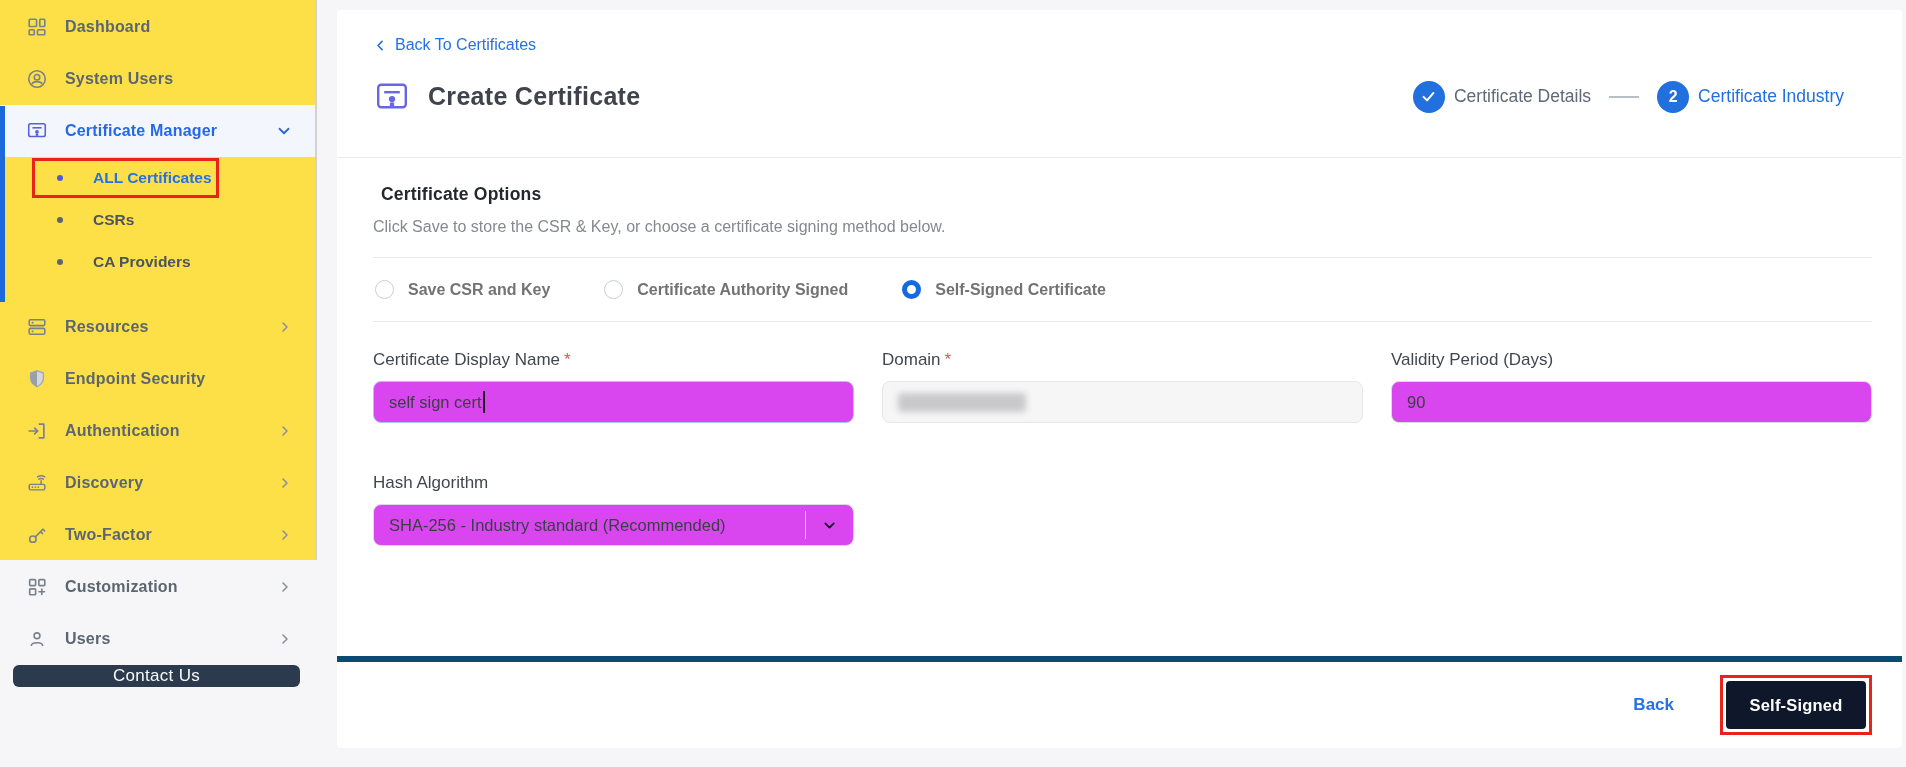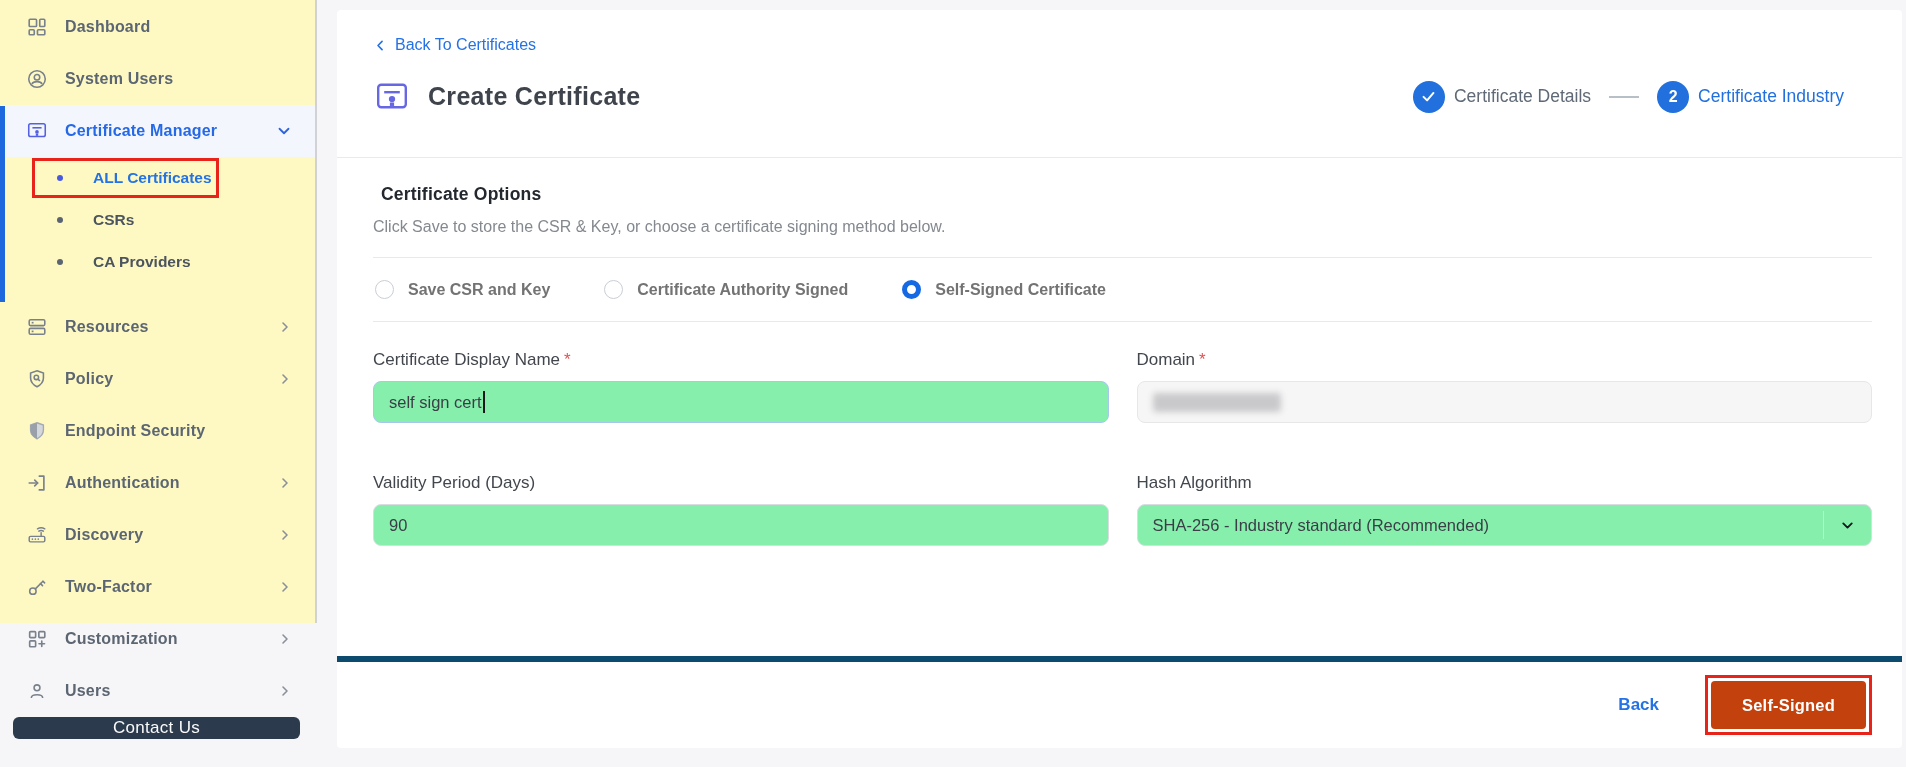--- a/index.html
+++ b/index.html
@@ -1,21 +1,21 @@
 <!DOCTYPE html>
 <html><head>
 <meta charset="utf-8">
 <style>
   * { box-sizing: border-box; }
   html,body { margin:0; padding:0; }
   body { font-family:"Liberation Sans", sans-serif; }
   .app { width:1906px; height:767px; background:#f6f6f8; display:flex; overflow:hidden; position:relative; }
 
   
-  .sidebar { width:317px; min-width:317px; height:623px; background:#fef9c3; border-right:2px solid #d2d2d6; position:relative; display:flex; flex-direction:column; }
+  .sidebar { width:317px; min-width:317px; height:560px; background:#fde047; border-right:2px solid #d2d2d6; position:relative; display:flex; flex-direction:column; }
   .active-bar { position:absolute; left:0; top:106px; width:5px; height:196px; background:#1e68de; }
   .nav { padding-top:1px; }
   .nav-item { height:52px; display:flex; align-items:center; padding:0 22px 0 26px; color:#5c6672; font-weight:700; font-size:16px; letter-spacing:.2px; cursor:pointer; }
   .nav-item .icon { width:22px; height:22px; margin-right:17px; display:flex; align-items:center; justify-content:center; flex:none; }
   .nav-item .chev { margin-left:auto; display:flex; }
   .nav-item.active { color:#2569e6; background:#f3f6fd; }
   .sub-item { height:42px; display:flex; align-items:center; padding-left:57px; color:#4c545e; font-weight:700; font-size:15.5px; cursor:pointer; }
   .bullet { width:6px; height:6px; border-radius:50%; background:#5b6470; margin-right:30px; flex:none; }
   .sub-item.active { color:#2472e4; padding-left:0; }
   .sub-item.active .bullet { background:#4a5ae0; }
@@ -41,37 +41,37 @@
 
   .card-body { flex:1; padding:26px 30px 0 36px; }
   .section-title { font-size:17.5px; font-weight:700; color:#23272e; margin:0 0 13px 8px; letter-spacing:.2px; }
   .section-subtitle { font-size:16px; color:#84898f; margin:0 0 21px 0; }
   .divider { border-top:1px solid #e9e9eb; }
   .radio-row { display:flex; align-items:center; gap:54px; padding:22px 2px; }
   .radio { display:flex; align-items:center; gap:14px; font-size:16px; font-weight:700; color:#737373; cursor:pointer; }
   .radio-ring { width:19px; height:19px; border-radius:50%; border:1.5px solid #c9ced6; background:#fff; flex:none; }
   .radio-ring.selected { border:5.5px solid #1569e3; width:19px; height:19px; }
 
-  .fields { display:grid; grid-template-columns:1fr 1fr; column-gap:28px; row-gap:50px; margin-top:28px; }
+  .fields { display:grid; grid-template-columns:1fr 1fr 1fr; column-gap:28px; row-gap:50px; margin-top:28px; }
   .field-label { font-size:17px; color:#42474e; margin-bottom:11px; }
   .req { color:#e05252; margin-left:4px; }
-  .tinput { height:42px; border:1px solid #d9dde2; border-radius:8px; display:flex; align-items:center; padding:0 15px; font-size:16.5px; color:#3a3f46; background:#86efac; }
+  .tinput { height:42px; border:1px solid #d9dde2; border-radius:8px; display:flex; align-items:center; padding:0 15px; font-size:16.5px; color:#3a3f46; background:#d946ef; }
   .tinput.focused { border-color:#a9c6f0; }
   .caret { width:2px; height:22px; background:#15171a; margin-left:1px; }
   .tinput.disabled { background:#f6f6f7; border-color:#e7e7e9; }
   .redacted { width:128px; height:19px; background:#c9c9cb; border-radius:3px; filter:blur(3px); }
   .select { justify-content:space-between; padding-right:0; cursor:pointer;text-align:center; }
   .select-right { display:flex; align-items:center; height:100%; }
   .select-sep { width:1px; height:28px; background:#dadde1; }
   .select-chev { padding:0 15px; display:flex; }
 
   .card-footer { height:92px; border-top:6px solid #0c4a6e; display:flex; align-items:center; justify-content:flex-end; padding-right:30px; flex:none; }
   .back-btn { color:#2472e4; font-size:17px; font-weight:700; cursor:pointer; margin-right:46px; }
   .submit-wrap { border:3px solid #e8241a; padding:3px; }
-  .submit-btn { width:155px; height:48px; background:#c2410c; color:#fff; font-weight:700; font-size:16.5px; border:none; border-radius:4px; font-family:inherit; cursor:pointer; letter-spacing:.2px; }
+  .submit-btn { width:140px; height:48px; background:#0f172a; color:#fff; font-weight:700; font-size:16.5px; border:none; border-radius:4px; font-family:inherit; cursor:pointer; letter-spacing:.2px; }
 </style>
 </head>
 <body>
 
 <div class="app">
 
   <aside class="sidebar">
     <div class="active-bar"></div>
     <nav class="nav">
 
@@ -140,35 +140,20 @@
             </svg>
         </span>
         <span>Resources</span>
         <span class="chev">
           <svg viewBox="0 0 24 24" width="16" height="16" fill="none" stroke="#8a9099" stroke-width="2.4" stroke-linecap="round" stroke-linejoin="round">
               <polyline points="9,6 15,12 9,18"></polyline>
             </svg>
         </span>
       </div>
 
-      <div class="nav-item">
-        <span class="icon">
-          <svg viewBox="0 0 24 24" width="22" height="22" fill="none" stroke="#79818c" stroke-width="1.7">
-              <path d="M12 3 L19 5.5 V11 c0 4.5-3 7.5-7 9.5 c-4-2-7-5-7-9.5 V5.5 Z"></path>
-              <circle cx="11.3" cy="10.3" r="2.4"></circle>
-              <line x1="13.1" y1="12.1" x2="15.2" y2="14.2"></line>
-            </svg>
-        </span>
-        <span>Policy</span>
-        <span class="chev">
-          <svg viewBox="0 0 24 24" width="16" height="16" fill="none" stroke="#8a9099" stroke-width="2.4" stroke-linecap="round" stroke-linejoin="round">
-              <polyline points="9,6 15,12 9,18"></polyline>
-            </svg>
-        </span>
-      </div>
 
       <div class="nav-item">
         <span class="icon">
           <svg viewBox="0 0 24 24" width="22" height="22">
               <path d="M12 3 L19 5.5 V11 c0 4.5-3 7.5-7 9.5 c-4-2-7-5-7-9.5 V5.5 Z" fill="#d4d8dd" stroke="#a3aab3" stroke-width="1.5"></path>
               <path d="M12 3 L5 5.5 V11 c0 4.5 3 7.5 7 9.5 Z" fill="#99a0a9" stroke="none"></path>
             </svg>
         </span>
         <span>Endpoint Security</span>
       </div>

